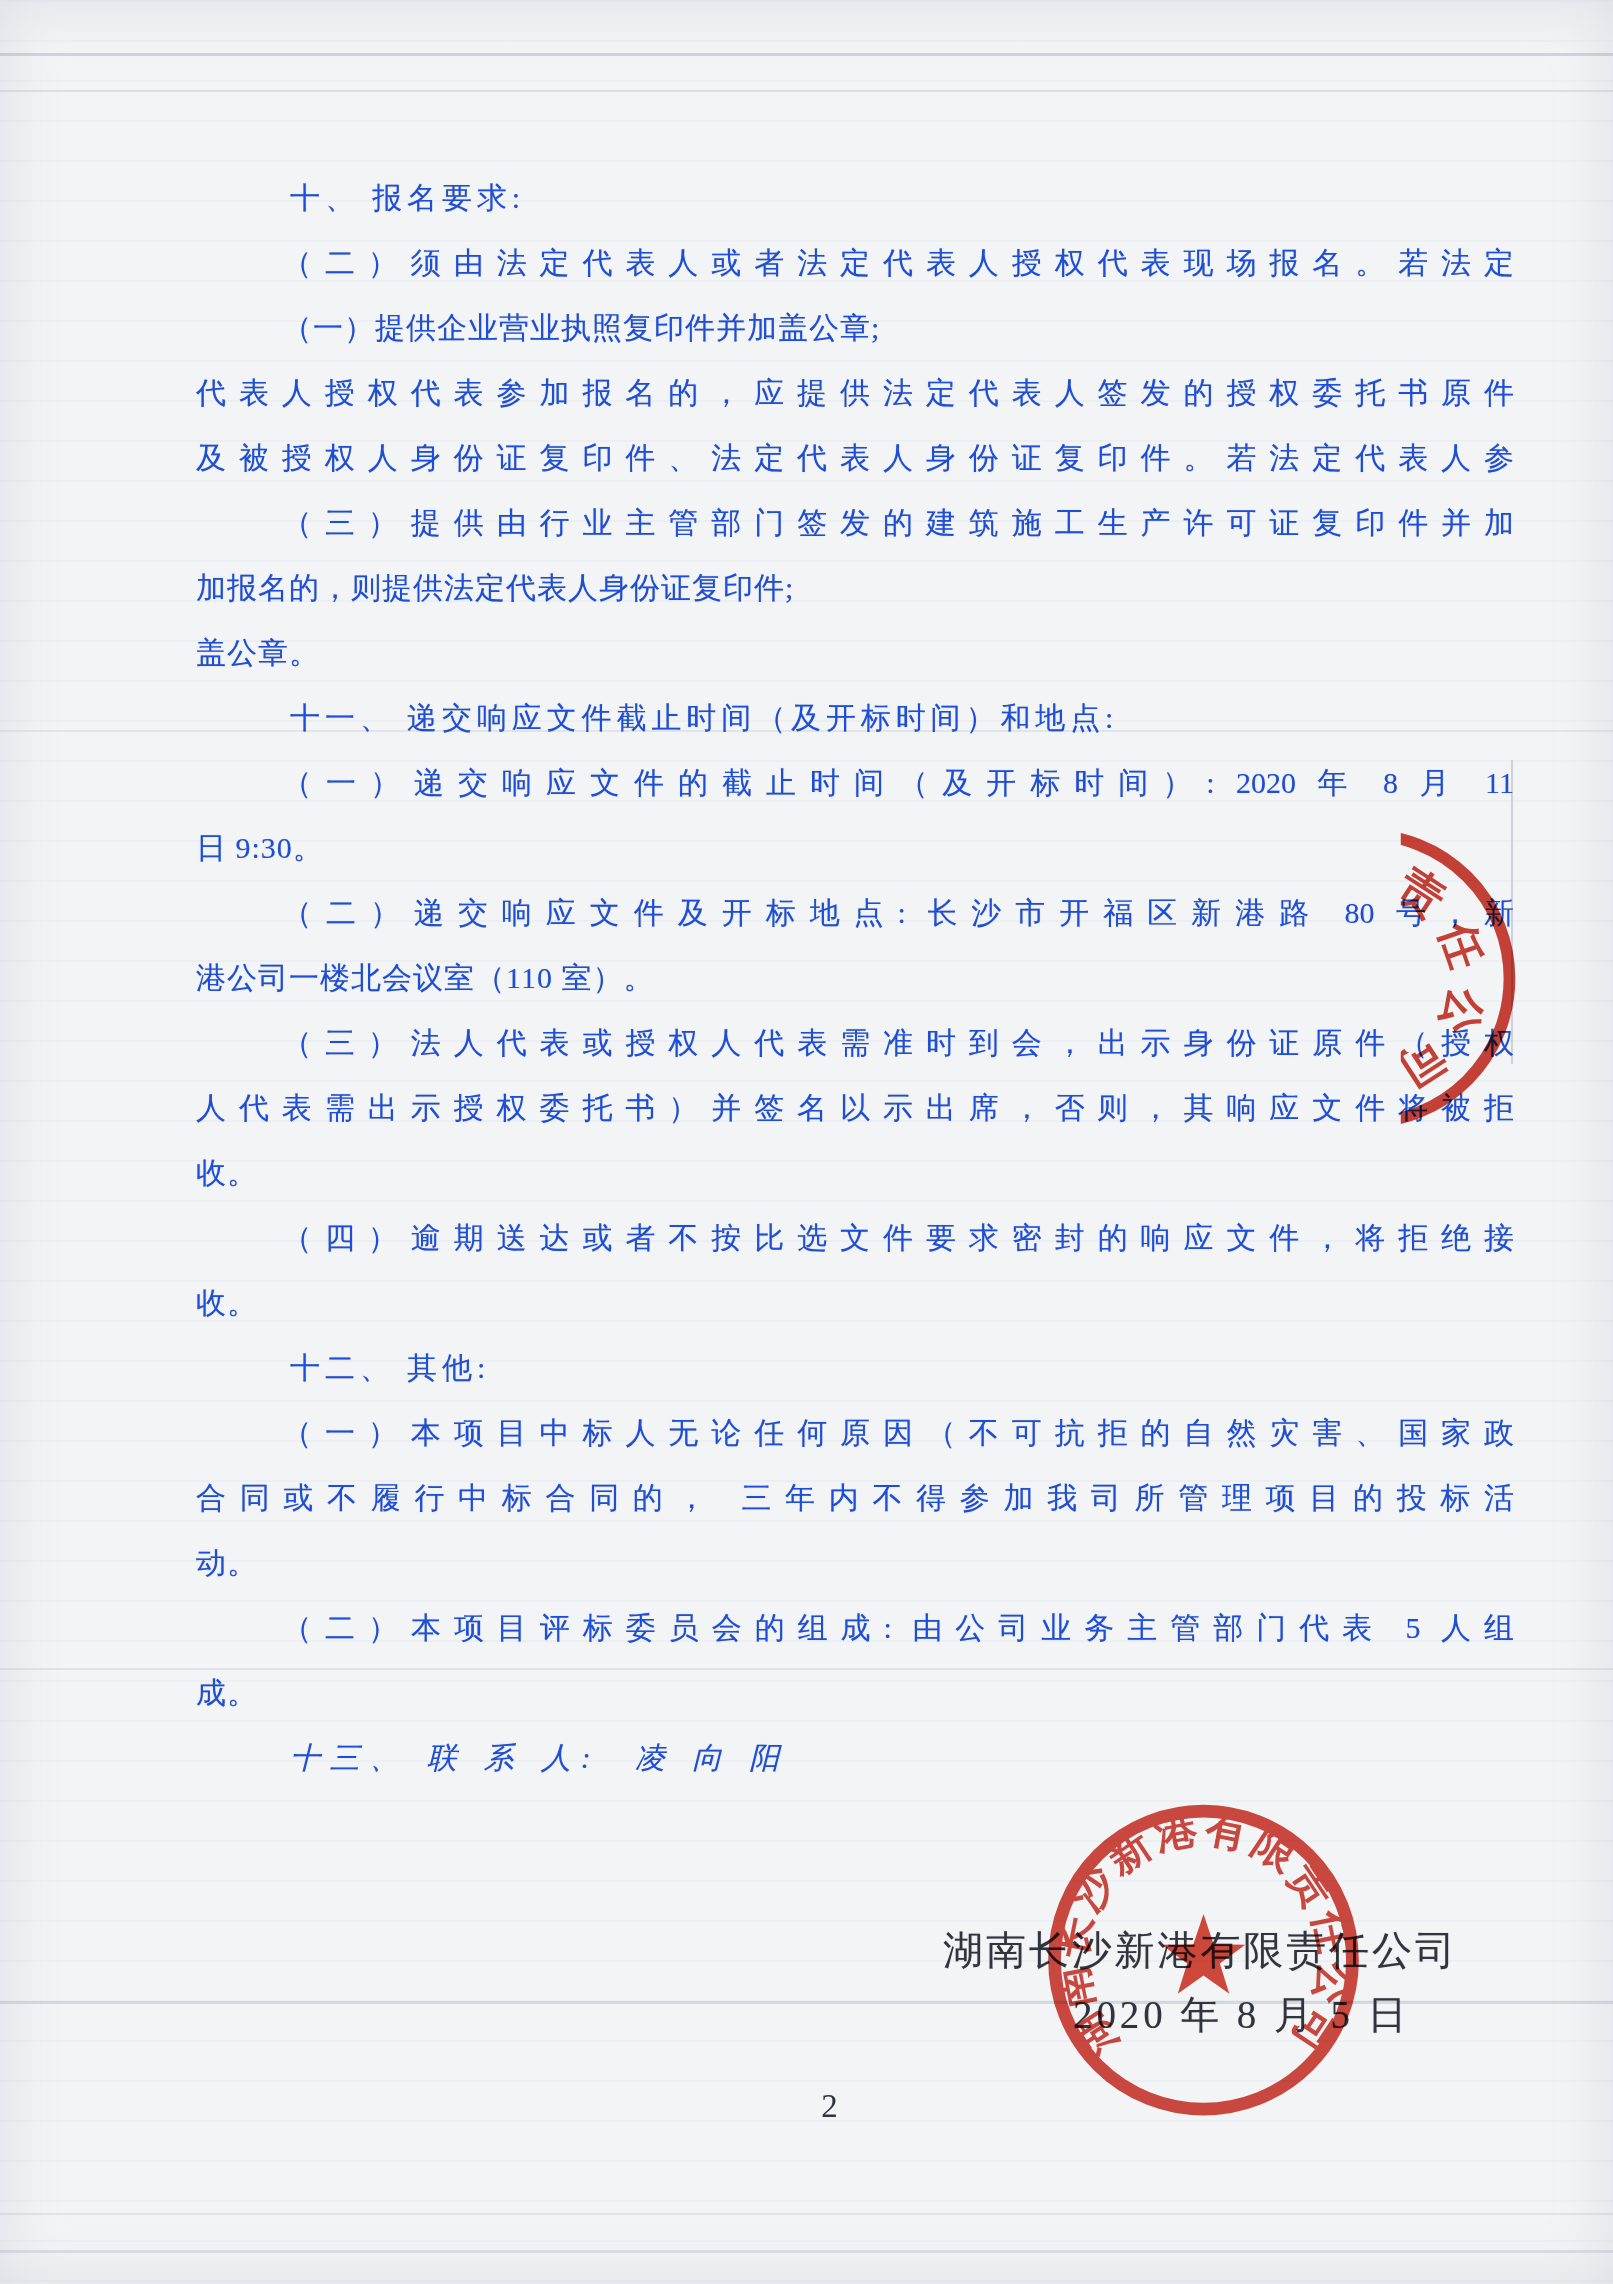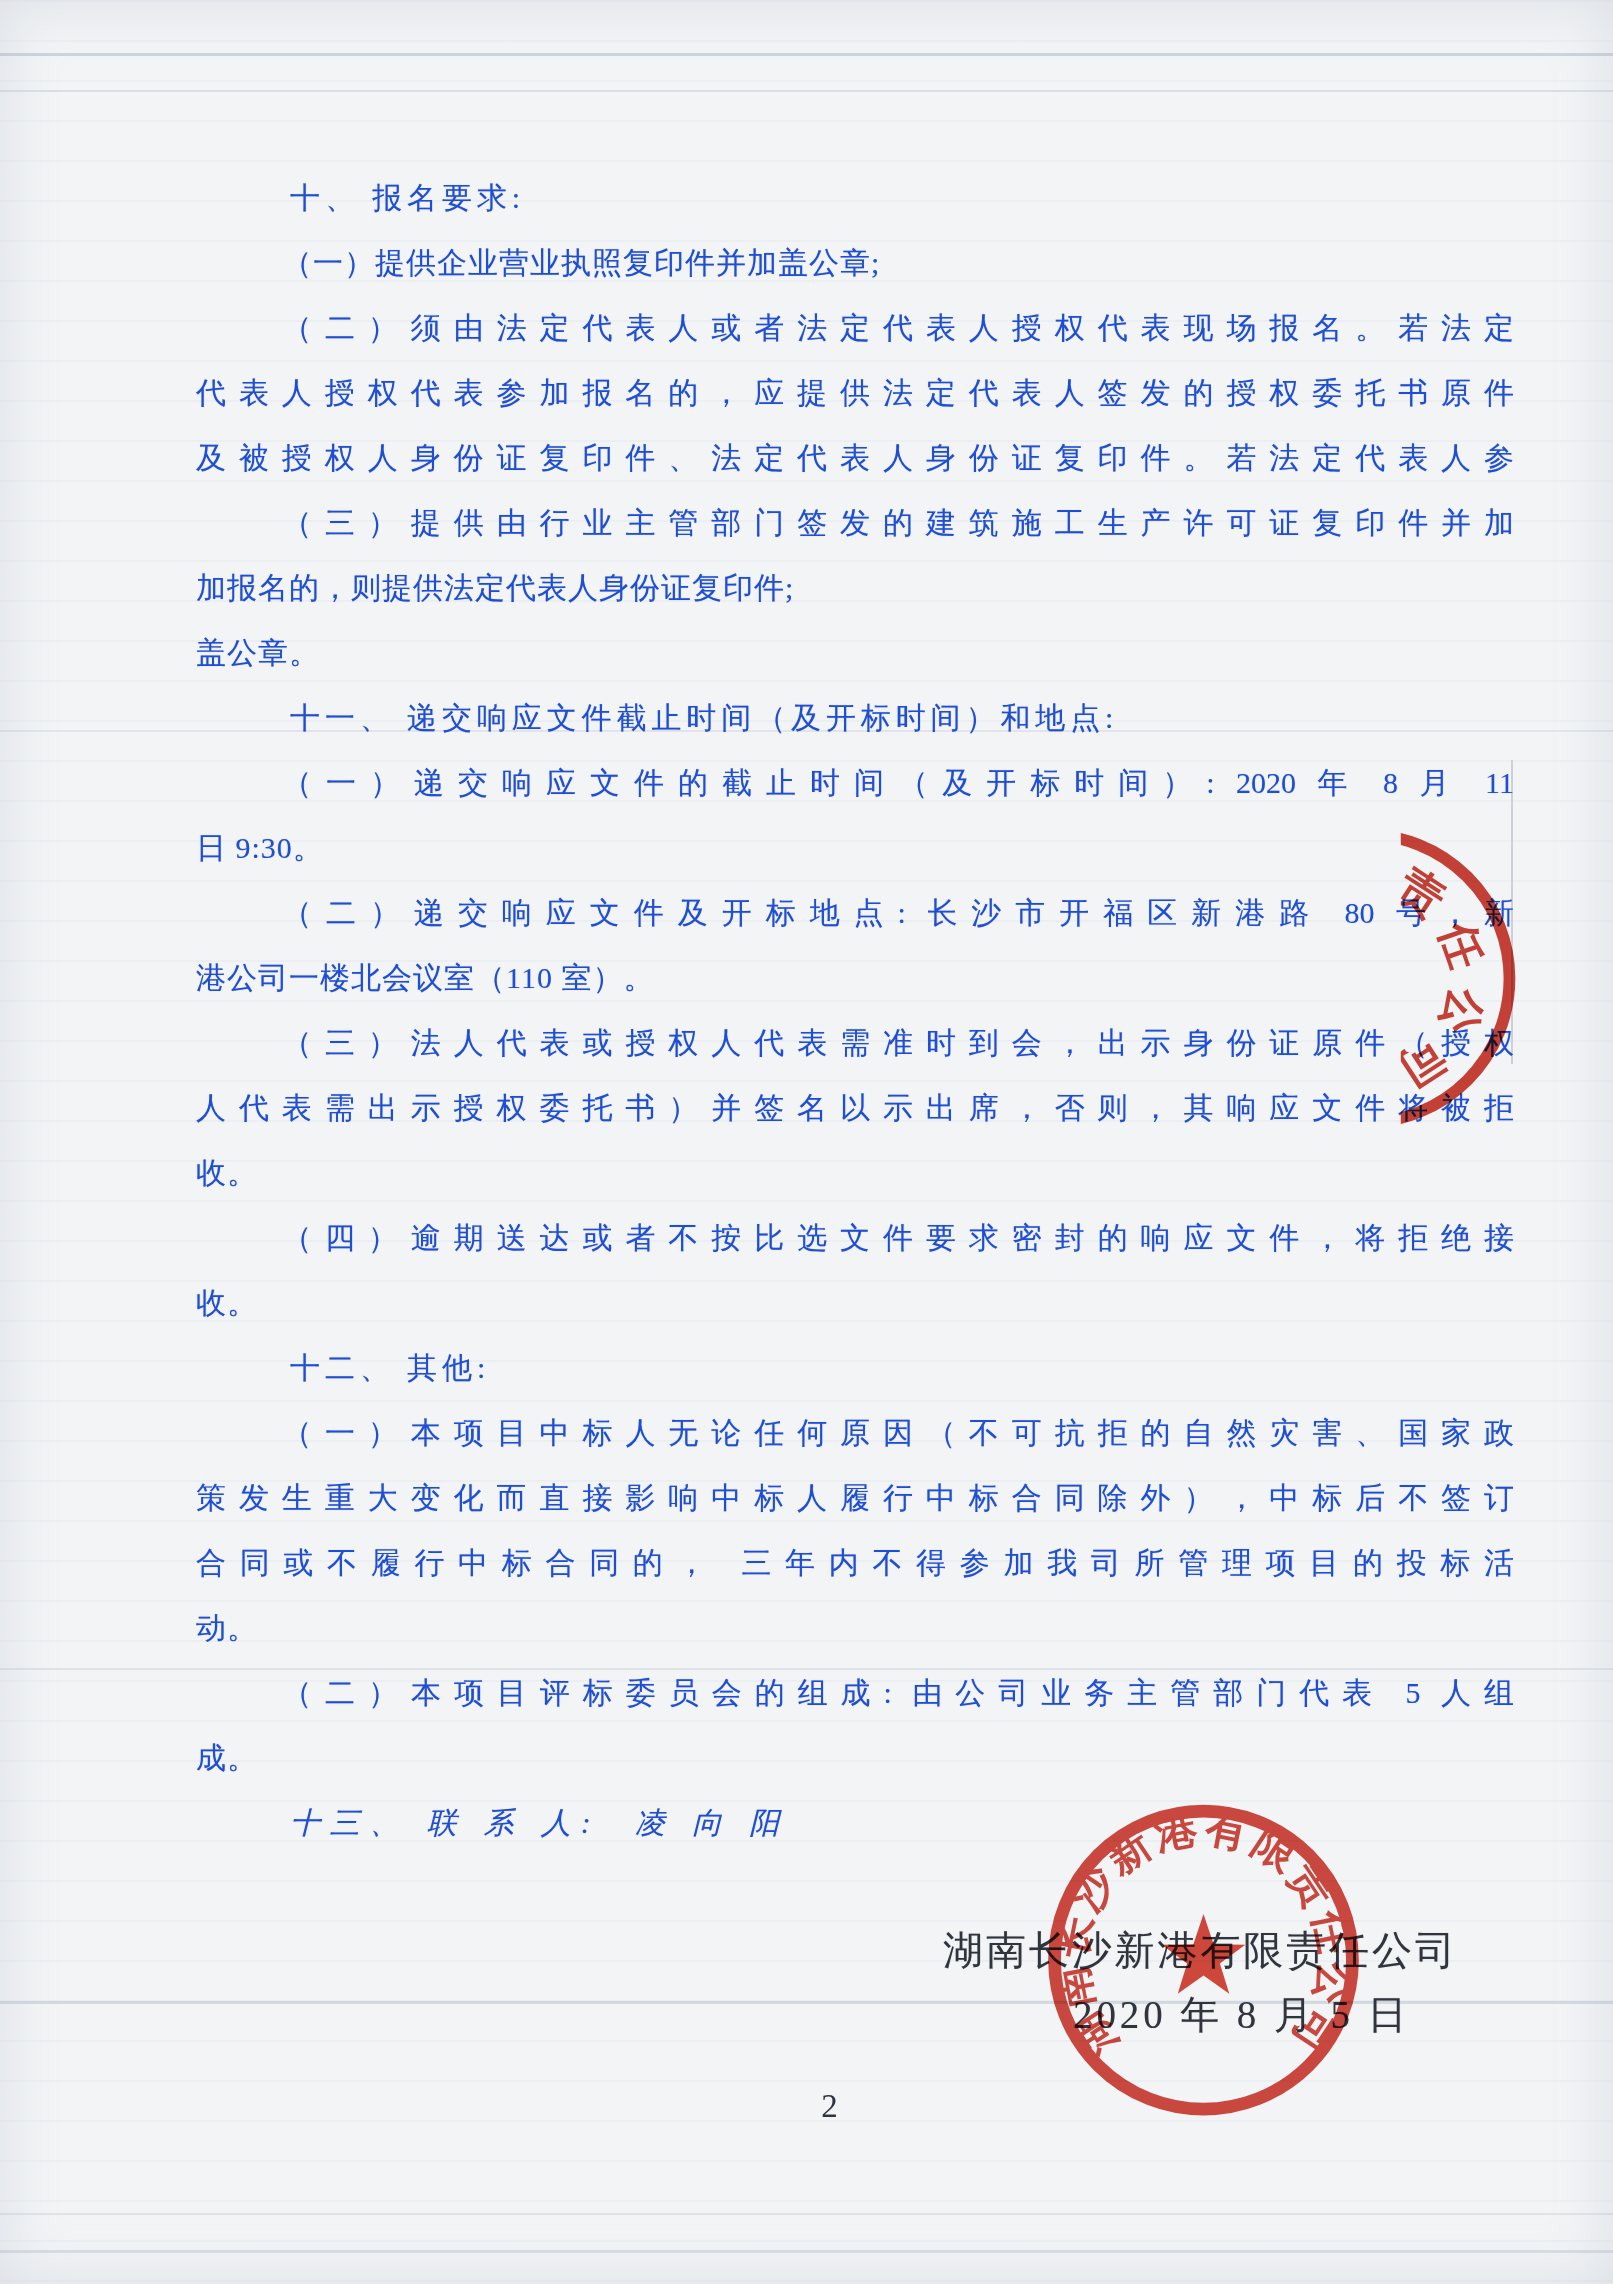--- a/index.html
+++ b/index.html
@@ -49,40 +49,39 @@
   <div class="streak" style="top:90px;height:2px;background:rgba(160,170,188,.28);"></div>
   <div class="streak" style="top:730px;height:2px;background:rgba(165,175,190,.22);"></div>
   <div class="streak" style="top:1668px;height:2px;background:rgba(165,175,190,.25);"></div>
   <div class="streak" style="top:2001px;height:2.9px;background:rgba(158,168,184,.35);"></div>
   <div class="streak" style="top:2213px;height:2px;background:rgba(165,175,190,.25);"></div>
   <div class="streak" style="top:2250px;height:2.9px;background:rgba(158,168,184,.30);"></div>
   <div class="vline" style="left:1511px;top:760px;width:2px;height:304px;"></div>
 
   <div class="content">
     <div class="ln h">十、 报名要求:</div>
+    <div class="ln p full">（二）须由法定代表人或者法定代表人授权代表现场报名。若法定</div>
     <div class="ln p">（一）提供企业营业执照复印件并加盖公章;</div>
-    <div class="ln p full">（二）须由法定代表人或者法定代表人授权代表现场报名。若法定</div>
     <div class="ln c full">代表人授权代表参加报名的，应提供法定代表人签发的授权委托书原件</div>
     <div class="ln c full">及被授权人身份证复印件、法定代表人身份证复印件。若法定代表人参</div>
     <div class="ln p full">（三）提供由行业主管部门签发的建筑施工生产许可证复印件并加</div>
     <div class="ln c">加报名的，则提供法定代表人身份证复印件;</div>
     <div class="ln c">盖公章。</div>
     <div class="ln h">十一、 递交响应文件截止时间（及开标时间）和地点:</div>
     <div class="ln p full">（一）递交响应文件的截止时间（及开标时间）: 2020 年 8 月 11</div>
     <div class="ln c">日 9:30。</div>
     <div class="ln p full">（二）递交响应文件及开标地点: 长沙市开福区新港路 80 号，新</div>
     <div class="ln c">港公司一楼北会议室（110 室）。</div>
     <div class="ln p full">（三）法人代表或授权人代表需准时到会，出示身份证原件（授权</div>
     <div class="ln c full">人代表需出示授权委托书）并签名以示出席，否则，其响应文件将被拒</div>
     <div class="ln c">收。</div>
     <div class="ln p full">（四）逾期送达或者不按比选文件要求密封的响应文件，将拒绝接</div>
     <div class="ln c">收。</div>
     <div class="ln h">十二、 其他:</div>
     <div class="ln p full">（一）本项目中标人无论任何原因（不可抗拒的自然灾害、国家政</div>
-    <div class="ln c full">策发生重大变化而直接影响中标人履行中标合同除外），中标后不签订</div>
     <div class="ln c full">合同或不履行中标合同的， 三年内不得参加我司所管理项目的投标活</div>
     <div class="ln c">动。</div>
     <div class="ln p full">（二）本项目评标委员会的组成: 由公司业务主管部门代表 5 人组</div>
     <div class="ln c">成。</div>
     <div class="ln h sp">十三、 联 系 人:  凌 向 阳</div>
   </div>
 
   <div class="signature" id="sig-company">湖南长沙新港有限责任公司</div>
   <div class="signature" id="sig-date">2020 年 8 月 5 日</div>
 

